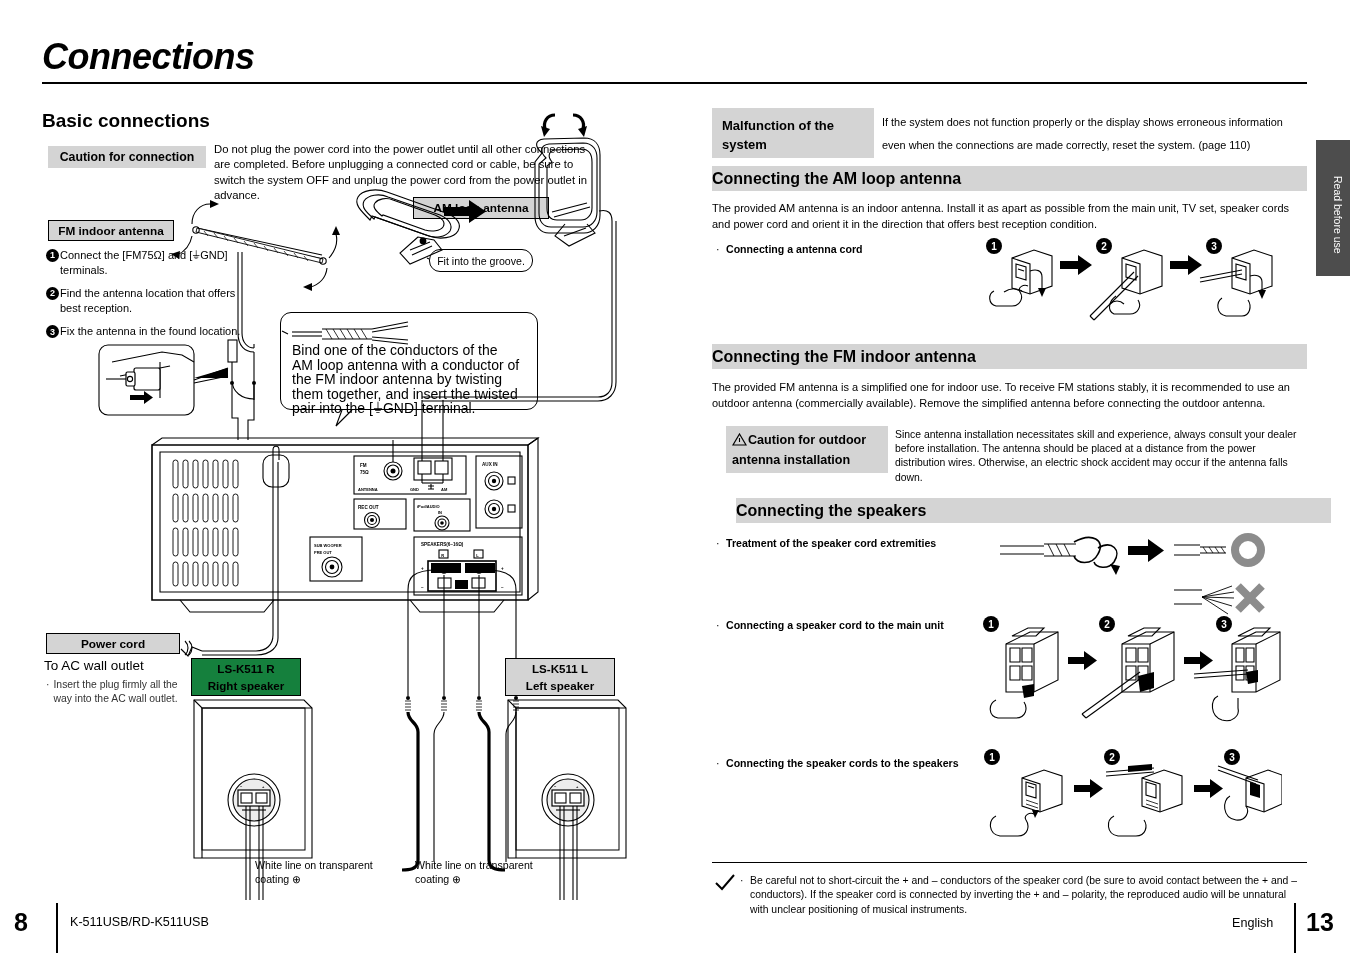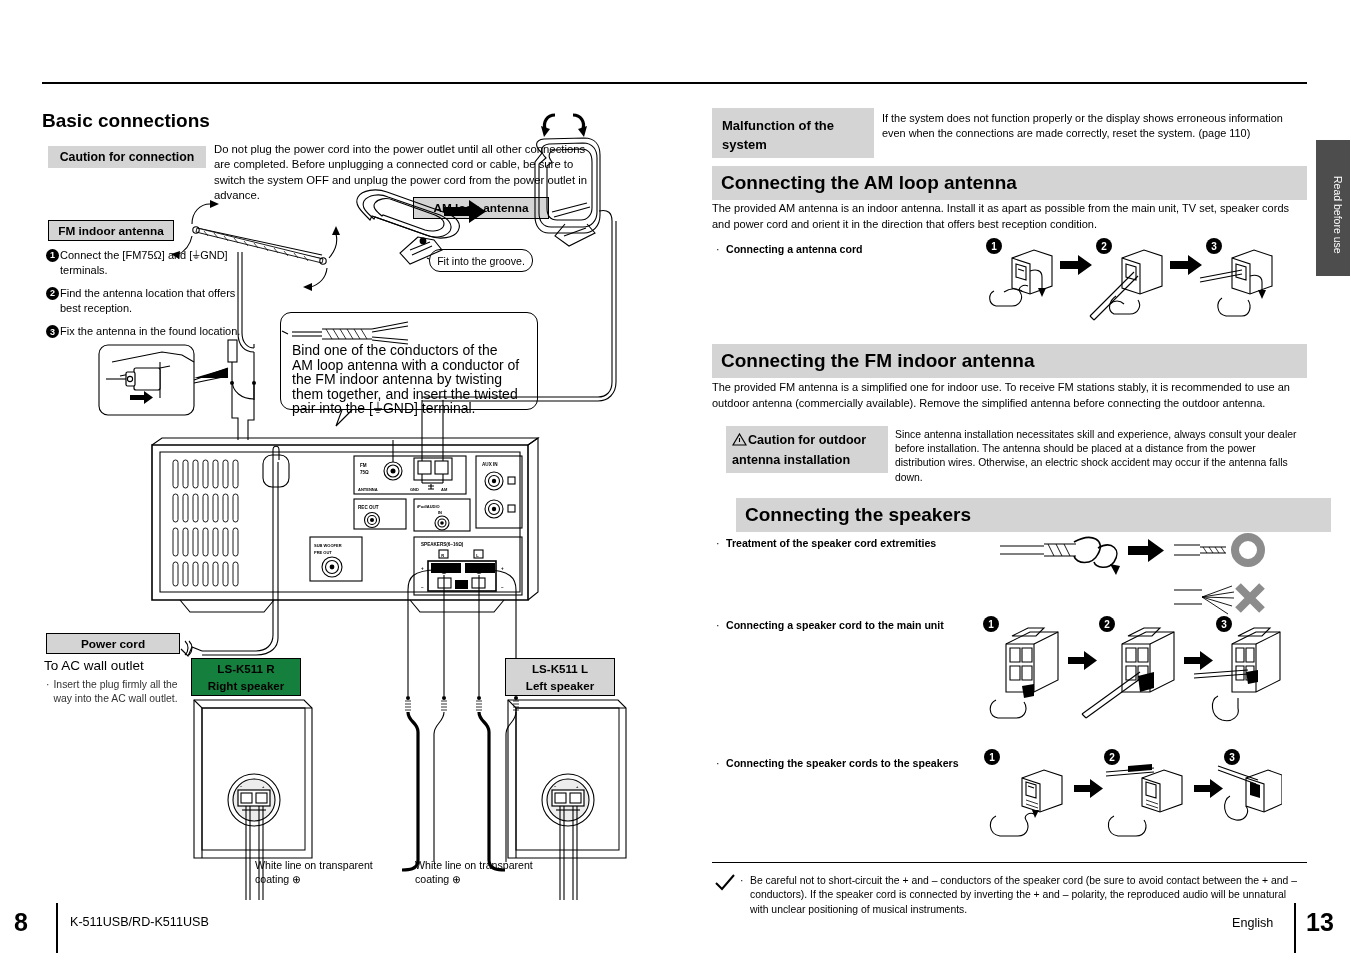--- a/index.html
+++ b/index.html
@@ -146,28 +146,28 @@
 
   .malfunc-label {
     position: absolute; left: 0; top: 0;
     width: 162px; height: 50px;
     background: #d4d4d4;
     font-size: 13px; font-weight: bold;
     padding: 8px 0 0 10px; line-height: 19px;
   }
   .malfunc-text {
     position: absolute; left: 170px; top: 3px; width: 425px;
-    font-size: 10.9px; line-height: 15px;
+    font-size: 10.9px; line-height: 23px;
   }
 
   .sect-head {
-    position: absolute; left: 0; width: 595px; height: 34px;
+    position: absolute; left: 0; width: 595px; height: 25px;
     background: #d4d4d4;
-    font-size: 19px; font-weight: bold;
-    display: flex; align-items: center; padding-left: 9px;
+    font-size: 16px; font-weight: bold;
+    display: flex; align-items: center; 
   }
   .para { position: absolute; left: 0; width: 595px; font-size: 11px; line-height: 15.5px; }
 
   .bullet-item { position: absolute; display: flex; font-size: 10.6px; line-height: 14.5px; }
   .bullet-item .dot { width: 10px; flex: 0 0 10px; }
   .bullet-item b { font-size: 10.6px; }
 
   .caution-outdoor {
     position: absolute; left: 14px; top: 318px;
     width: 162px; height: 47px;
@@ -221,20 +221,21 @@
   .fillblk { fill: #000; }
   .fillwht { fill: #fff; stroke: #000; stroke-width: 1.1; }
   .txt-tiny { font-family: "Liberation Sans", sans-serif; font-size: 4.6px; font-weight: bold; }
   .txt-tiny2 { font-family: "Liberation Sans", sans-serif; font-size: 4px; font-weight: bold; }
 </style>
 </head>
 <body>
 
 <div class="page">
 
+  <div class="page-title">Connections</div>
   <div class="title-rule"></div>
 
   <div class="side-tab"></div>
   <div class="side-tab-label">Read before use</div>
 
   <div class="left-col">
 
     <div class="h2 basic-connections">Basic connections</div>
 
     <div class="caution-box">Caution for connection</div>

